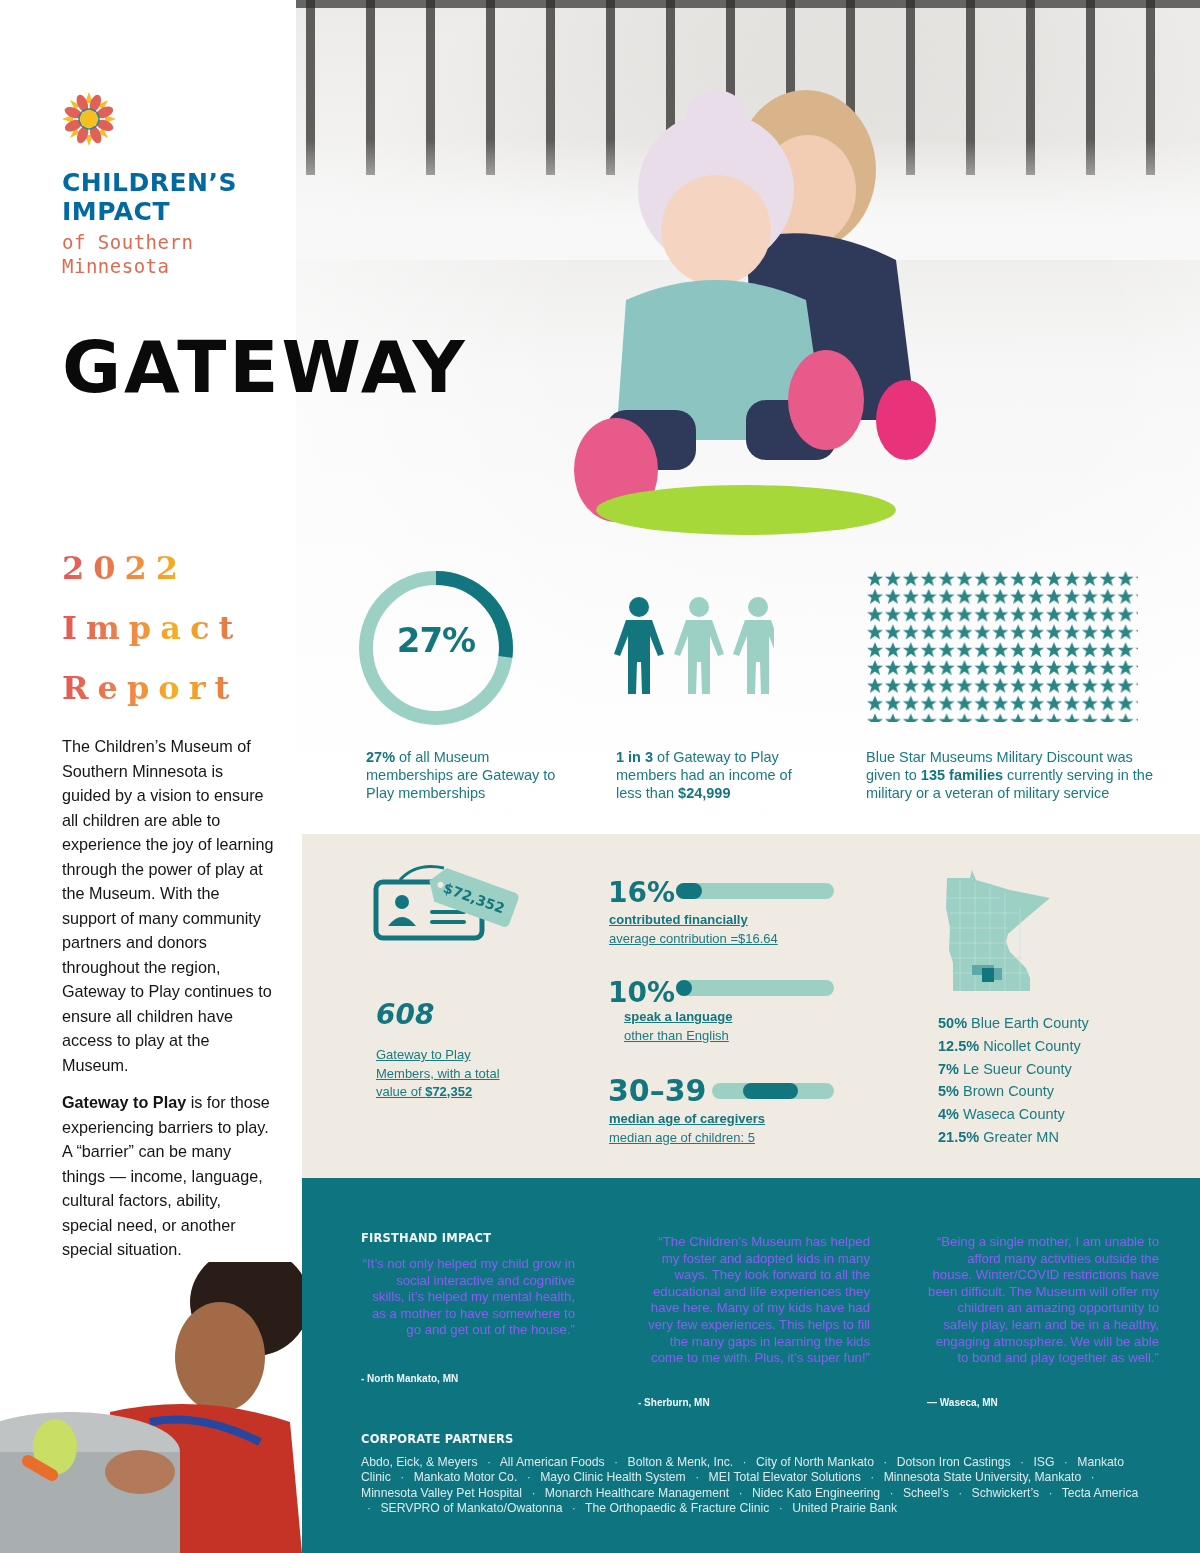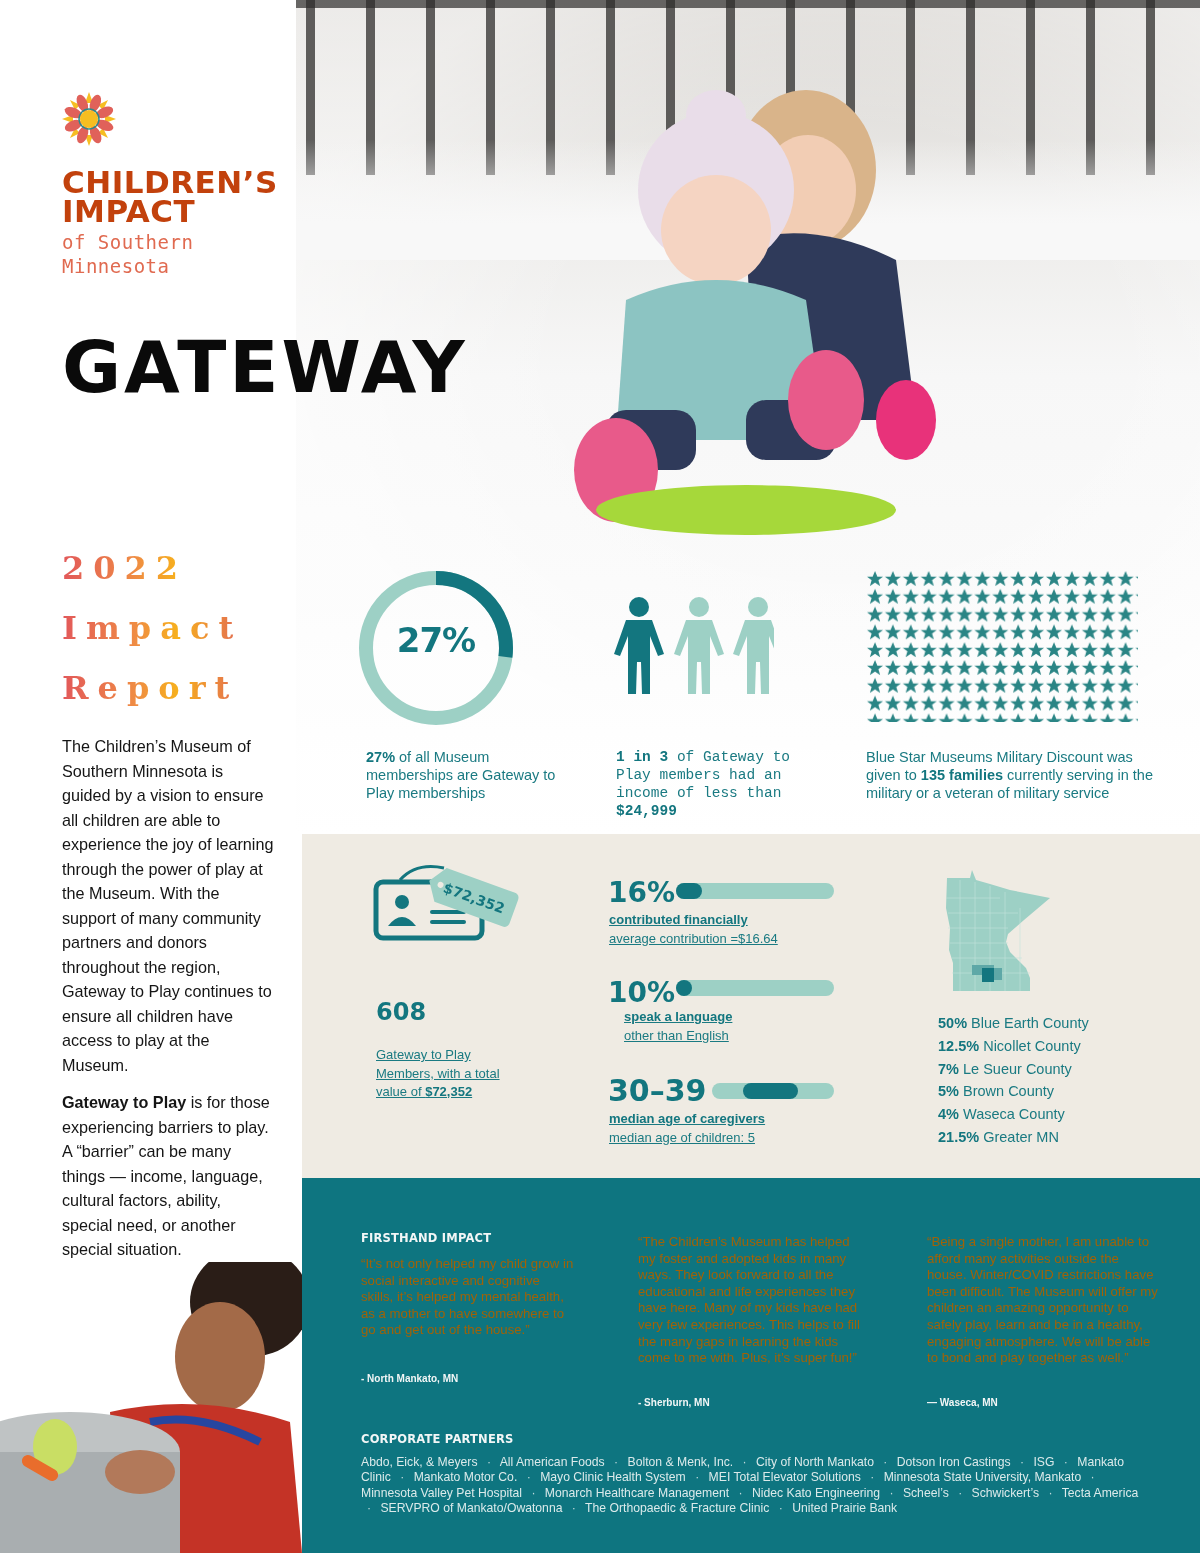--- a/index.html
+++ b/index.html
@@ -21,21 +21,21 @@
     position: absolute; left: 0; top: 140px; width: 904px; height: 120px;
     background: linear-gradient(180deg, rgba(245,245,245,0) 0%, rgba(248,248,248,1) 70%);
   }
   .kids { position: absolute; left: 250px; top: 40px; width: 420px; height: 500px; }
 
   
   .logo { position: absolute; left: 62px; top: 92px; }
   .logo-mark { width: 54px; height: 54px; }
   .logo-title {
     margin-top: 18px; font-family: "DejaVu Sans", sans-serif; font-weight: bold;
-    font-size: 31px; line-height: 29px; color: #c2410c; letter-spacing: 0.5px;
+    font-size: 25px; line-height: 29px; color: #0369a1; letter-spacing: 0.5px;
   }
   .logo-sub {
     margin-top: 4px; font-family: "DejaVu Sans Mono", monospace; font-size: 19px; line-height: 24px;
     color: #e06a50; letter-spacing: 0.5px;
   }
 
   .title {
     position: absolute; left: 62px; top: 318px; font-family: "DejaVu Sans", sans-serif;
     font-weight: 900; font-size: 72px; line-height: 98px; color: #0a0a0a; letter-spacing: 3px;
   }
@@ -65,21 +65,21 @@
   .p-text b { font-weight: bold; color: #13767f; }
   .bar-track { position: absolute; height: 16px; border-radius: 8px; background: #9dd0c5; }
   .bar-fill { position: absolute; height: 16px; border-radius: 8px; background: #13767f; }
   .mn-map { position: absolute; left: 940px; top: 868px; width: 112px; height: 124px; }
   .county-list { position: absolute; left: 938px; top: 1012px; font-size: 14.5px; line-height: 22.8px; color: #1a7a82; }
   .county-list b { font-weight: bold; color: #13767f; }
 
   
   .teal { position: absolute; left: 302px; top: 1178px; width: 898px; height: 375px; background: #0e7580; color: #e7f1f1; }
   .sec-head { position: absolute; font-family: "DejaVu Sans", sans-serif; font-weight: bold; font-size: 11.5px; color: #f2f6f6; letter-spacing: 0.2px; }
-  .quote { position: absolute; font-size: 13.2px; line-height: 16.6px; color: #a16207; }
+  .quote { position: absolute; font-size: 13.2px; line-height: 16.6px; color: #8b5cf6; text-align: right; }
   .quote-src { position: absolute; font-weight: bold; font-size: 10px; color: #f2f6f6; }
   .partners { position: absolute; left: 361px; top: 1455px; width: 790px; font-size: 12.2px; line-height: 15.3px; color: #dbeaea; }
   .partners .sep { margin: 0 6px; opacity: 0.85; }
 </style>
 </head>
 <body>
 
 <div class="hero-photo">
   <div class="fence">
     <div class="rail" style="top:0px"></div>
@@ -201,21 +201,21 @@
   </g>
   <g fill="#9dd0c5">
     <circle cx="87" cy="11" r="10"></circle>
     <path d="M74 24 L100 24 L112 58 L106 60 L98 40 L98 98 L90 98 L89 66 L85 66 L84 98 L76 98 L76 40 L68 60 L62 58 Z"></path>
   </g>
   <g fill="#9dd0c5">
     <circle cx="146" cy="11" r="10"></circle>
     <path d="M133 24 L159 24 L171 58 L165 60 L157 40 L157 98 L149 98 L148 66 L144 66 L143 98 L135 98 L135 40 L127 60 L121 58 Z"></path>
   </g>
 </svg>
-<p class="stat-text" style="left:616px; top:748px; width:180px;font-family:Liberation Mono, monospace;"><b>1 in 3</b><span> of Gateway to Play members had an income of less than </span><b>$24,999</b></p>
+<p class="stat-text" style="left:616px; top:748px; width:180px;"><b>1 in 3</b><span> of Gateway to Play members had an income of less than </span><b>$24,999</b></p>
 
 <svg class="stars" viewBox="0 0 272 152">
   <defs>
     <path id="st" d="M0 -8 L2.35 -2.4 L8 -2.4 L3.4 1.2 L5.1 7 L0 3.6 L-5.1 7 L-3.4 1.2 L-8 -2.4 L-2.35 -2.4 Z" fill="#2a8585"></path>
     <pattern id="sp" x="0" y="0" width="17.9" height="17.8" patternUnits="userSpaceOnUse">
       <use href="#st" x="9" y="9"></use>
     </pattern>
   </defs>
   <rect x="0" y="0" width="272" height="152" fill="url(#sp)"></rect>
 </svg>
@@ -230,21 +230,21 @@
   <rect x="58" y="48" width="36" height="4" rx="2" fill="#13767f"></rect>
   <rect x="58" y="58" width="36" height="4" rx="2" fill="#13767f"></rect>
   <path d="M28 18 Q44 0 72 6" stroke="#13767f" stroke-width="3" fill="none"></path>
   <g transform="rotate(20 100 30)">
     <path d="M68 16 L140 16 Q146 16 146 22 L146 46 Q146 52 140 52 L68 52 L56 34 Z" fill="#9dd0c5"></path>
     <circle cx="68" cy="34" r="3" fill="#efebe3"></circle>
     <text x="104" y="40" text-anchor="middle" font-family="DejaVu Sans, sans-serif" font-weight="bold" font-size="14" fill="#13767f">$72,352</text>
   </g>
 </svg>
 
-<div class="big-num" style="left:376px; top:998px; font-size:24px;">608</div>
+<div class="big-num" style="left:376px; top:998px; font-size:28px;font-style:italic;">608</div>
 <p class="p-text" style="left:376px; top:1046px; width:130px;"><span>Gateway to Play Members, with a total value of </span><b>$72,352</b></p>
 
 <div class="big-num" style="left:608px; top:876px; font-size:28px;">16%</div>
 <div class="bar-track" style="left:676px; top:883px; width:158px;"></div>
 <div class="bar-fill" style="left:676px; top:883px; width:26px;"></div>
 <p class="p-text" style="left:609px; top:911px;"><b>contributed financially</b><br><span>average contribution =$16.64</span></p>
 
 <div class="big-num" style="left:608px; top:976px; font-size:28px;">10%</div>
 <div class="bar-track" style="left:676px; top:980px; width:158px;"></div>
 <div class="bar-fill" style="left:676px; top:980px; width:16px;"></div>

